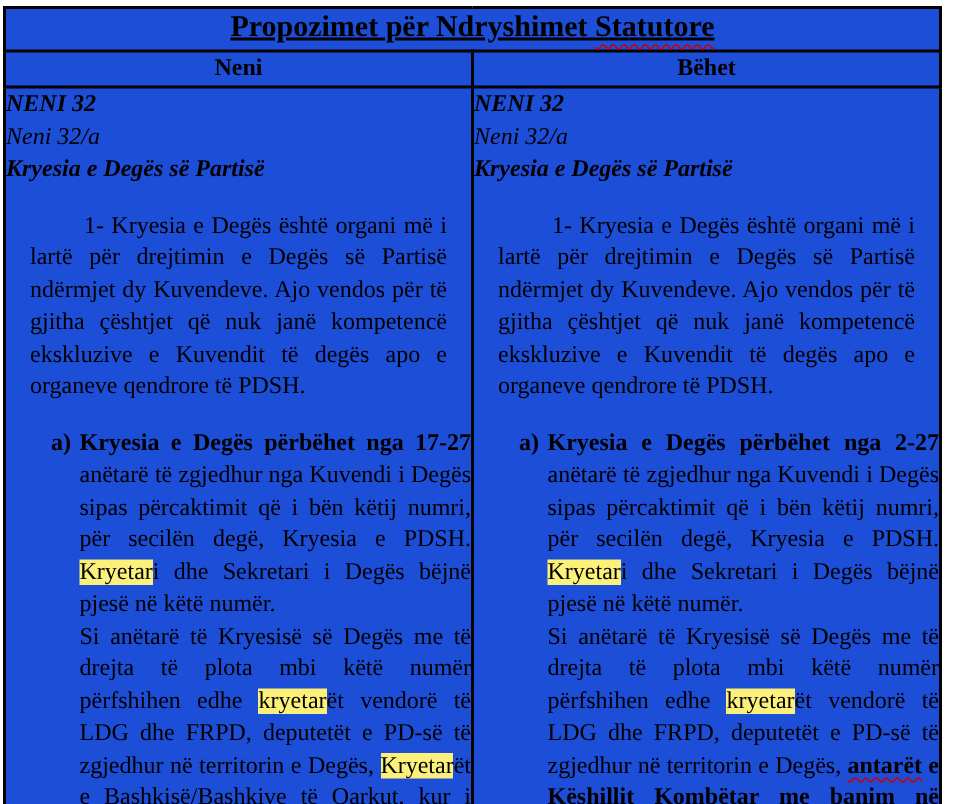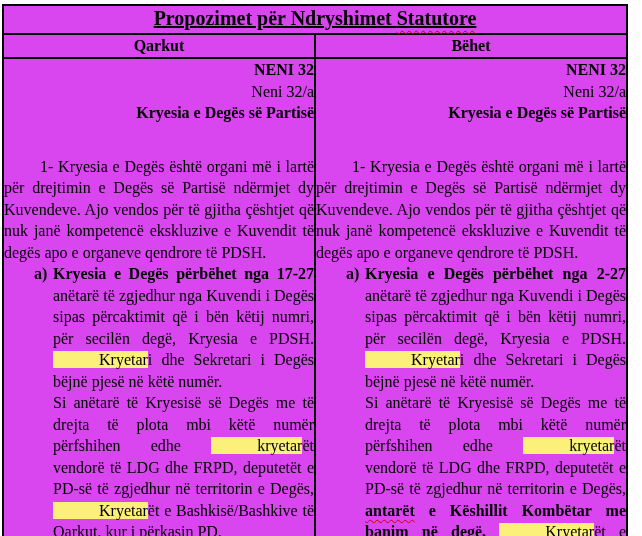--- a/index.html
+++ b/index.html
@@ -18,21 +18,21 @@
   table.doc{
     position:absolute;left:2px;top:4px;
     width:626px;
     border-collapse:collapse;
     table-layout:fixed;
   }
   table.doc td{
     border:2px solid var(--border);
     padding:0;
     vertical-align:top;
-    background:#d946ef;
+    background:#1d4ed8;
   }
   td.title-cell{
     text-align:center;
     height:27px;
     padding:1px 0 2px 0;
   }
   .title{
     font-size:20px;
     font-weight:bold;
     line-height:24px;
@@ -59,62 +59,62 @@
   }
   td.content{
     height:471px;
     padding:2px 6px 0 6px;
     font-size:16px;
     line-height:21.5px;
   }
   .col-left{width:308px;}
   .col-right{width:318px;}
   .h1,.h3{font-weight:bold;}
-  .h1,.h2,.h3{text-align:right;margin:0;}
-  .h3{margin-bottom:32px;}
+  .h1,.h2,.h3{text-align:left;margin:0;font-style:italic;}
+  .h3{margin-bottom:8px;}
   p.p1{
-    margin:0;
+    margin:16px;
     text-align:justify;
     text-indent:36px;
   }
   .li{
     position:relative;
     margin-left:49px;
   }
   .marker{
     position:absolute;
     left:-19px;top:0;
     font-weight:bold;
   }
   p.item{
     margin:0;
     text-align:justify;
   }
   .b{font-weight:bold;}
-  .hl{background:var(--hl);padding-left:46px;}
+  .hl{background:var(--hl);}
   .sq{
     text-decoration-line:underline;
     text-decoration-style:wavy;
     text-decoration-color:var(--sq);
     text-decoration-thickness:1px;
     text-underline-offset:3px;
   }
 </style>
 </head>
 <body>
 
 <table class="doc">
   <tbody>
       <tr>
     <td colspan="2" class="title-cell">
       <span class="title"><u class="title-u"><span>Propozimet për Ndryshimet </span><span class="sq-title">Statutore</span></u></span>
     </td>
   </tr>
   <tr>
-    <td class="col-h col-left">Qarkut</td>
+    <td class="col-h col-left">Neni</td>
     <td class="col-h col-right">Bëhet</td>
   </tr>
   <tr>
     <td class="content col-left">
       <div class="h1">NENI 32</div>
       <div class="h2">Neni 32/a</div>
       <div class="h3">Kryesia e Degës së Partisë</div>
       <p class="p1">1- Kryesia e Degës është organi më i lartë për drejtimin e Degës së Partisë ndërmjet dy Kuvendeve. Ajo vendos për të gjitha çështjet që nuk janë kompetencë ekskluzive e Kuvendit të degës apo e organeve qendrore të PDSH.</p>
       <div class="li">
         <span class="marker">a)</span>

